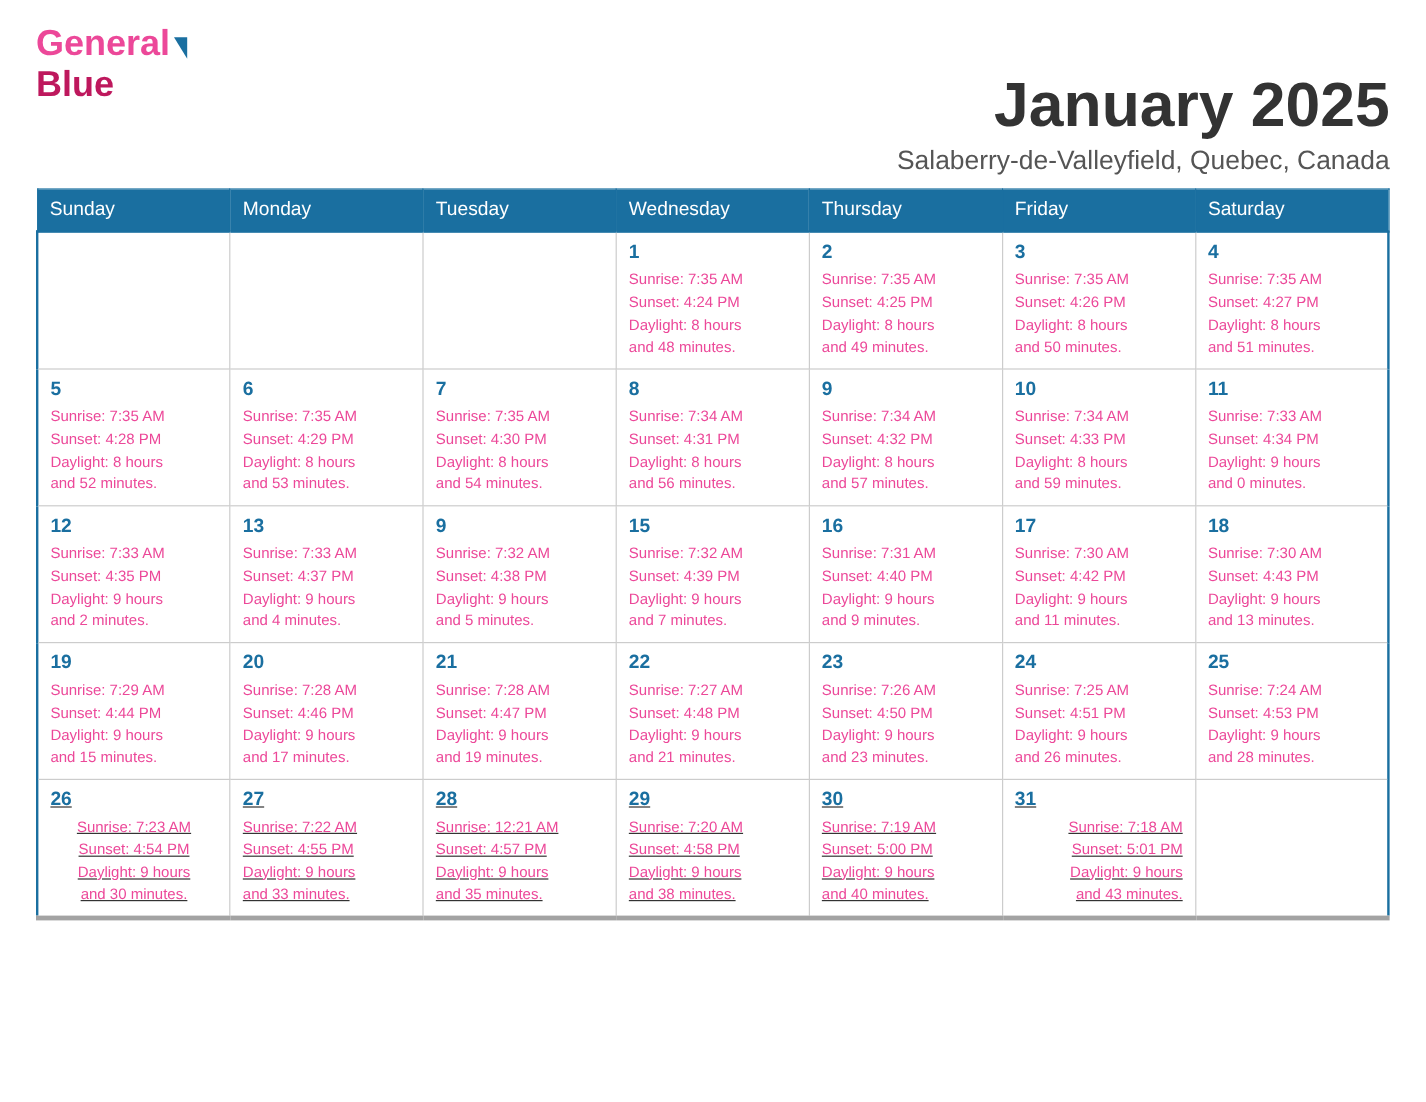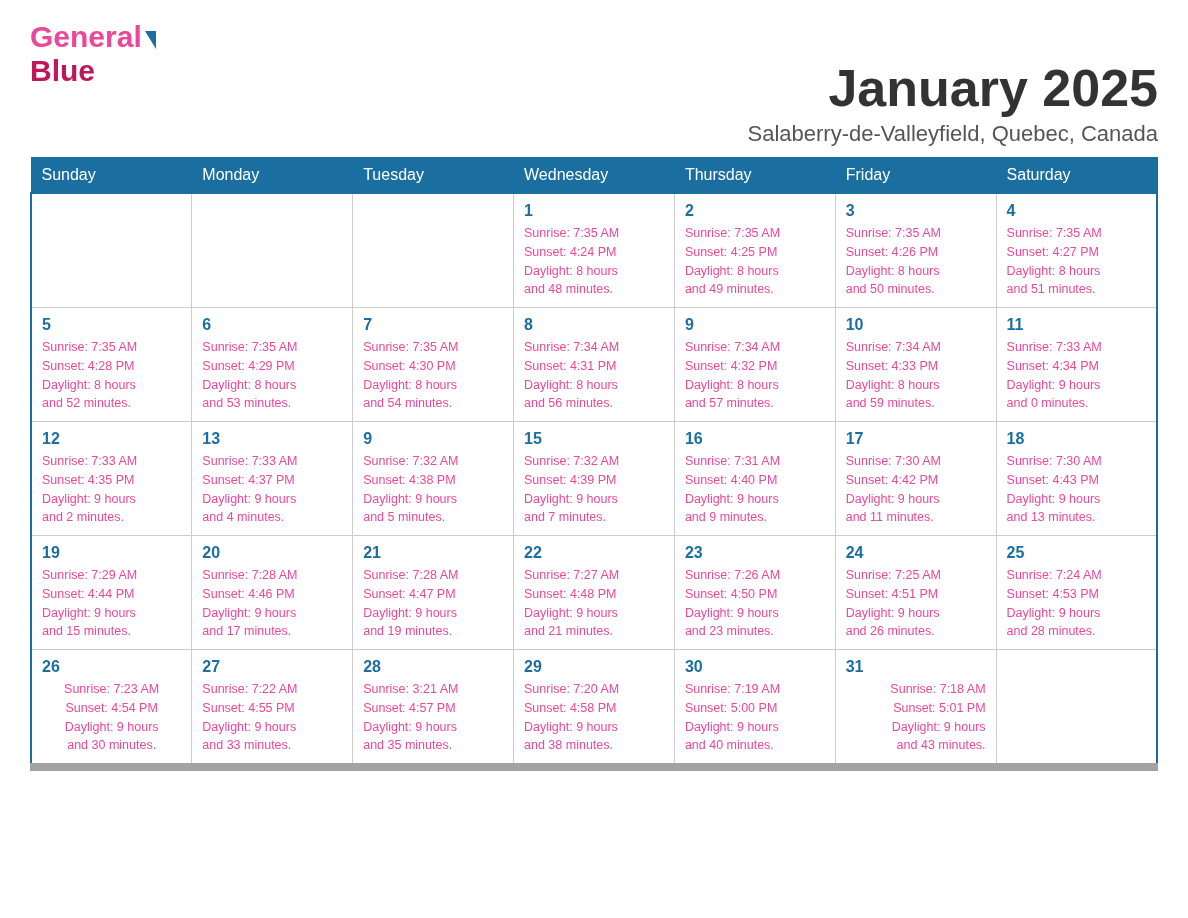--- a/index.html
+++ b/index.html
@@ -47,21 +47,22 @@
       border: 1px solid #1a6fa0;
     }
     .calendar td {
       vertical-align: top;
       padding: 8px 10px;
       border: 1px solid #ccc;
       width: calc(100% / 7);
       min-height: 100px;
     }
     .calendar tr:last-child td {
-      border-bottom: 8px solid #a3a3a3;
+      border-bottom: 4px solid #a3a3a3;
+      text-decoration: underline;
     }
     .calendar tr td:first-child {
       border-left: 2px solid #1a6fa0;
     }
     .calendar tr td:last-child {
       border-right: 2px solid #1a6fa0;
     }
     .calendar tbody tr:first-child td {
       border-top: 2px solid #1a6fa0;
     }
@@ -338,21 +339,21 @@
         </td>
         <td>
           <div class="day-num">27</div>
           <div class="day-info" style="white-space: pre-line;">Sunrise: 7:22 AM
 Sunset: 4:55 PM
 Daylight: 9 hours
 and 33 minutes.</div>
         </td>
         <td>
           <div class="day-num">28</div>
-          <div class="day-info" style="white-space: pre-line;">Sunrise: 3:21 AM
+          <div class="day-info" style="white-space: pre-line;">Sunrise: 12:21 AM
 Sunset: 4:57 PM
 Daylight: 9 hours
 and 35 minutes.</div>
         </td>
         <td>
           <div class="day-num">29</div>
           <div class="day-info" style="white-space: pre-line;">Sunrise: 7:20 AM
 Sunset: 4:58 PM
 Daylight: 9 hours
 and 38 minutes.</div>

